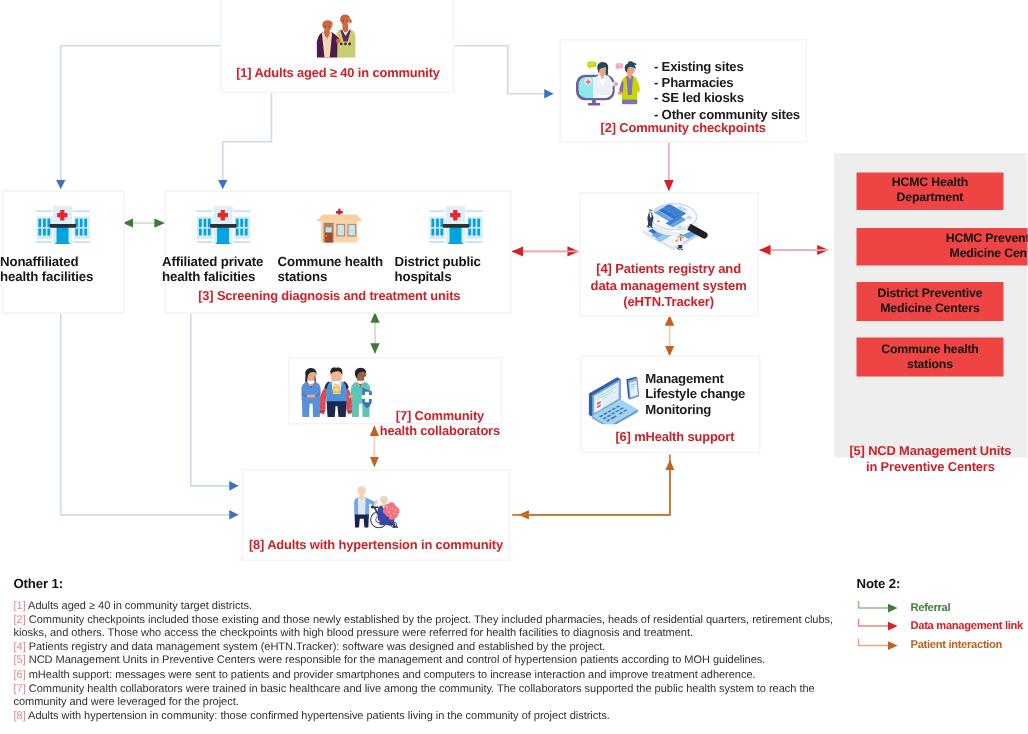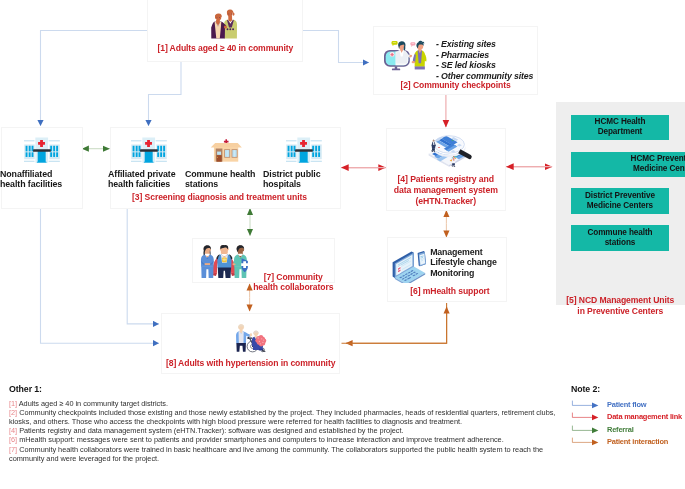--- a/index.html
+++ b/index.html
@@ -13,41 +13,41 @@
 
   
   #b1{left:146.8px;top:-8px;width:156.1px;height:70.4px;}
   #b1 .ico{position:absolute;left:62.5px;top:14.5px;width:28px;height:31px;}
   .c1{position:absolute;left:1px;right:0;bottom:7px;font-size:8.6px;line-height:11px;}
 
   #b2{left:373px;top:26px;width:165px;height:69px;}
   .b2row{position:absolute;left:7px;top:12px;right:3px;display:flex;align-items:flex-start;}
   #b2 .ico{width:48px;height:33px;flex:0 0 48px;margin-top:-1px;margin-left:0px;}
   .bullets{list-style:none;margin:0;padding:0 0 0 7px;font-size:8.8px;line-height:10.6px;
-           color:#1c1c1c;font-weight:bold;letter-spacing:-0.15px;white-space:nowrap;font-style:italic;}
+           color:#1c1c1c;font-weight:bold;letter-spacing:-0.15px;white-space:nowrap;}
   .c2{position:absolute;left:0;right:0;bottom:4px;font-size:8.6px;line-height:10px;}
 
   #bna{left:1px;top:126.5px;width:82px;height:82px;}
   #bna .ico{position:absolute;left:50%;top:8.5px;transform:translateX(-50%);width:36px;height:28px;}
   #bna .lbl{position:absolute;left:-2px;right:-2px;top:41px;font-size:8.85px;line-height:10.6px;}
 
   #b3{left:110px;top:126.5px;width:231px;height:82px;}
   .unit{position:absolute;top:0;width:74px;height:62px;}
   #u1{left:1px;} #u2{left:78px;} #u3{left:156px;}
   .unit .ico{position:absolute;left:50%;top:8.5px;transform:translateX(-50%);width:36px;height:28px;}
   #u2 .ico{width:36px;height:27px;top:9px;}
   .unit .lbl{position:absolute;left:-4px;right:-4px;top:41px;font-size:8.85px;line-height:10.6px;}
   .c3{position:absolute;left:-12px;right:0;bottom:6px;font-size:8.6px;line-height:10px;}
 
   #b4{left:385.5px;top:128px;width:120.5px;height:82.5px;}
   #b4 .ico{position:absolute;left:37px;top:2px;width:50px;height:38px;}
   .c4{position:absolute;left:0;right:0;bottom:3px;font-size:8.7px;line-height:11px;}
 
   #b5{position:absolute;left:555.5px;top:102px;width:129.5px;height:202.5px;background:#eeeeee;}
-  .gbox{position:absolute;left:15.8px;width:97.3px;height:25.6px;background:#14b8a6;color:#131313;
+  .gbox{position:absolute;left:15.8px;width:97.3px;height:25.6px;background:#ef4444;color:#131313;
         font-weight:bold;font-size:8.2px;line-height:10.5px;text-align:center;white-space:pre-line;
         display:flex;align-items:center;justify-content:center;letter-spacing:-0.1px;}
   #b5 .gbox:nth-of-type(1){top:12.6px;}
   #b5 .gbox:nth-of-type(2){top:49.5px;padding-left:44px;}
   #b5 .gbox:nth-of-type(3){top:86.4px;}
   #b5 .gbox:nth-of-type(4){top:123.3px;}
   .c5{position:absolute;left:0;right:0;top:177px;font-size:8.6px;line-height:11.3px;}
 
   #b6{left:387.2px;top:236.7px;width:119.5px;height:65.3px;}
   .b6row{position:absolute;left:3px;top:9px;right:2px;display:flex;align-items:flex-start;}
@@ -546,51 +546,46 @@
     </div>
     <div class="cap c8">[8] Adults with hypertension in community</div>
   </div>
 
   <div id="note1">
     <div class="ntitle">Other 1:</div>
     <div id="note1-items">
         <div class="nrow"><span class="tg">[1] </span><span>Adults aged ≥ 40 in community target districts.</span></div>
         <div class="nrow"><span class="tg">[2] </span><span>Community checkpoints included those existing and those newly established by the project. They included pharmacies, heads of residential quarters, retirement clubs, kiosks, and others. Those who access the checkpoints with high blood pressure were referred for health facilities to diagnosis and treatment.</span></div>
         <div class="nrow"><span class="tg">[4] </span><span>Patients registry and data management system (eHTN.Tracker): software was designed and established by the project.</span></div>
+        <div class="nrow"><span class="tg">[5] </span><span>NCD Management Units in Preventive Centers were responsible for the management and control of hypertension patients according to MOH guidelines.</span></div>
         <div class="nrow"><span class="tg">[6] </span><span>mHealth support: messages were sent to patients and provider smartphones and computers to increase interaction and improve treatment adherence.</span></div>
         <div class="nrow"><span class="tg">[7] </span><span>Community health collaborators were trained in basic healthcare and live among the community. The collaborators supported the public health system to reach the community and were leveraged for the project.</span></div>
+        <div class="nrow"><span class="tg">[8] </span><span>Adults with hypertension in community: those confirmed hypertensive patients living in the community of project districts.</span></div>
       </div>
   </div>
 
   <div id="note2">
     <div class="ntitle">Note 2:</div>
     <div id="note2-items">
         <div class="lrow">
           <svg width="31" height="11">
-            <path d="M1.4,1.6 L1.4,6.4 L22,6.4" fill="none" stroke="#4472c4" stroke-width="1" opacity="0.55"></path>
-            <path d="M21,3.5 L27.4,6.4 L21,9.3 Z" fill="#4472c4"></path>
+            <path d="M1.4,1.6 L1.4,6.4 L22,6.4" fill="none" stroke="#417d3a" stroke-width="1" opacity="0.55"></path>
+            <path d="M21,3.5 L27.4,6.4 L21,9.3 Z" fill="#417d3a"></path>
           </svg>
-          <span class="ltxt" style="color: rgb(68, 114, 196);">Patient flow</span>
+          <span class="ltxt" style="color: rgb(65, 125, 58);">Referral</span>
         </div>
         <div class="lrow">
           <svg width="31" height="11">
             <path d="M1.4,1.6 L1.4,6.4 L22,6.4" fill="none" stroke="#d62027" stroke-width="1" opacity="0.55"></path>
             <path d="M21,3.5 L27.4,6.4 L21,9.3 Z" fill="#d62027"></path>
           </svg>
           <span class="ltxt" style="color: rgb(214, 32, 39);">Data management link</span>
         </div>
         <div class="lrow">
           <svg width="31" height="11">
-            <path d="M1.4,1.6 L1.4,6.4 L22,6.4" fill="none" stroke="#417d3a" stroke-width="1" opacity="0.55"></path>
-            <path d="M21,3.5 L27.4,6.4 L21,9.3 Z" fill="#417d3a"></path>
-          </svg>
-          <span class="ltxt" style="color: rgb(65, 125, 58);">Referral</span>
-        </div>
-        <div class="lrow">
-          <svg width="31" height="11">
             <path d="M1.4,1.6 L1.4,6.4 L22,6.4" fill="none" stroke="#c1601f" stroke-width="1" opacity="0.55"></path>
             <path d="M21,3.5 L27.4,6.4 L21,9.3 Z" fill="#c1601f"></path>
           </svg>
           <span class="ltxt" style="color: rgb(193, 96, 31);">Patient interaction</span>
         </div>
       </div>
   </div>
 
 </div>
 

